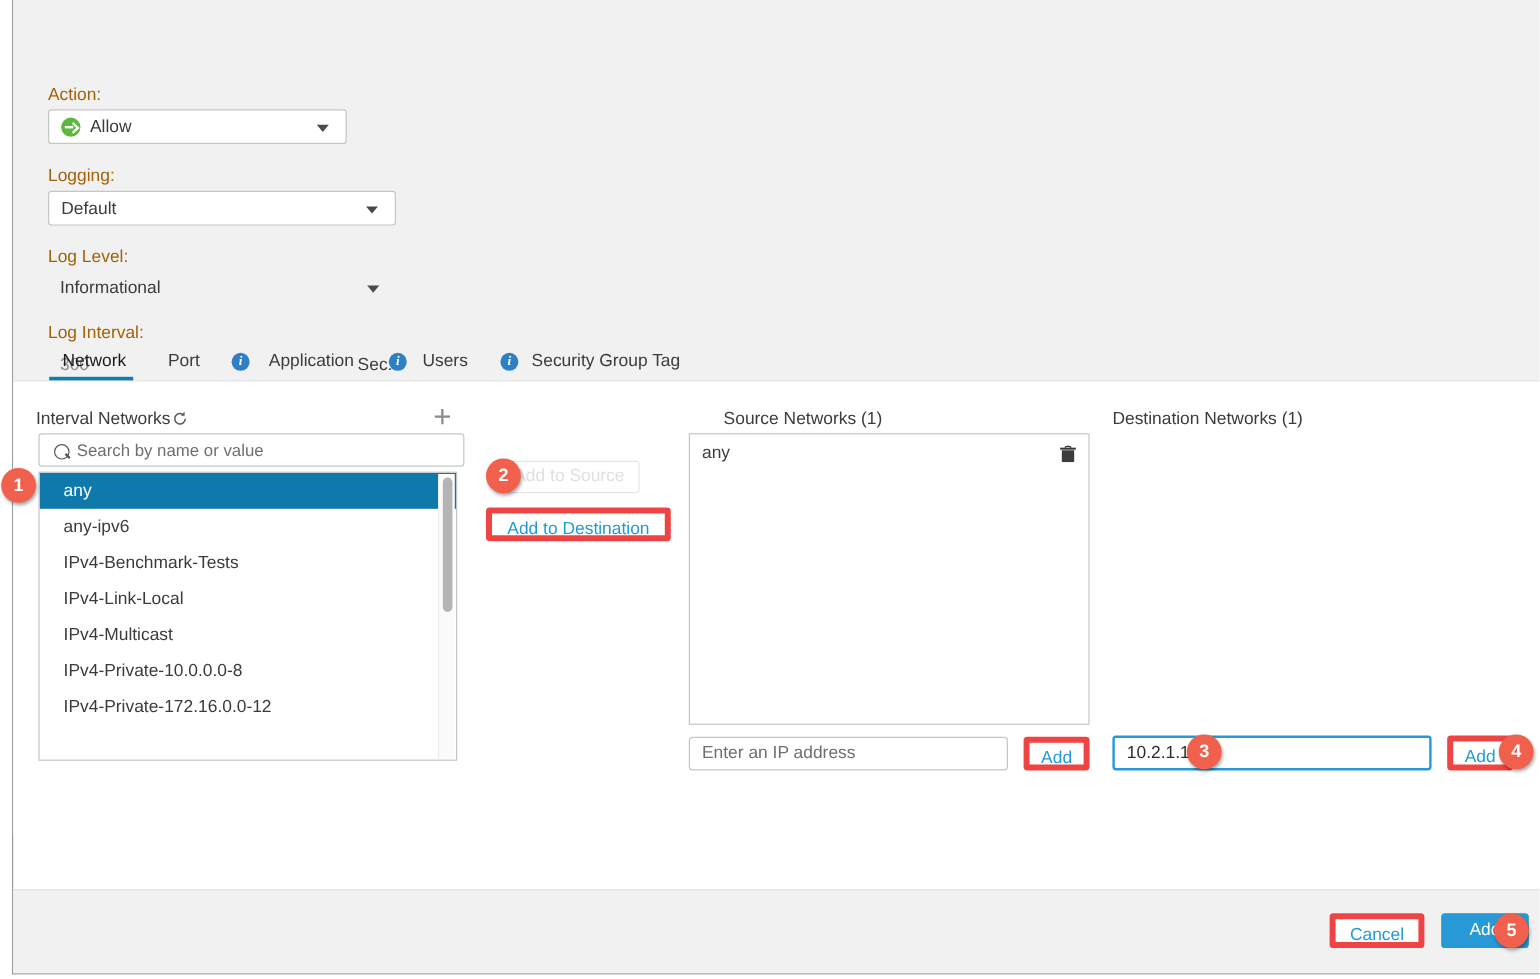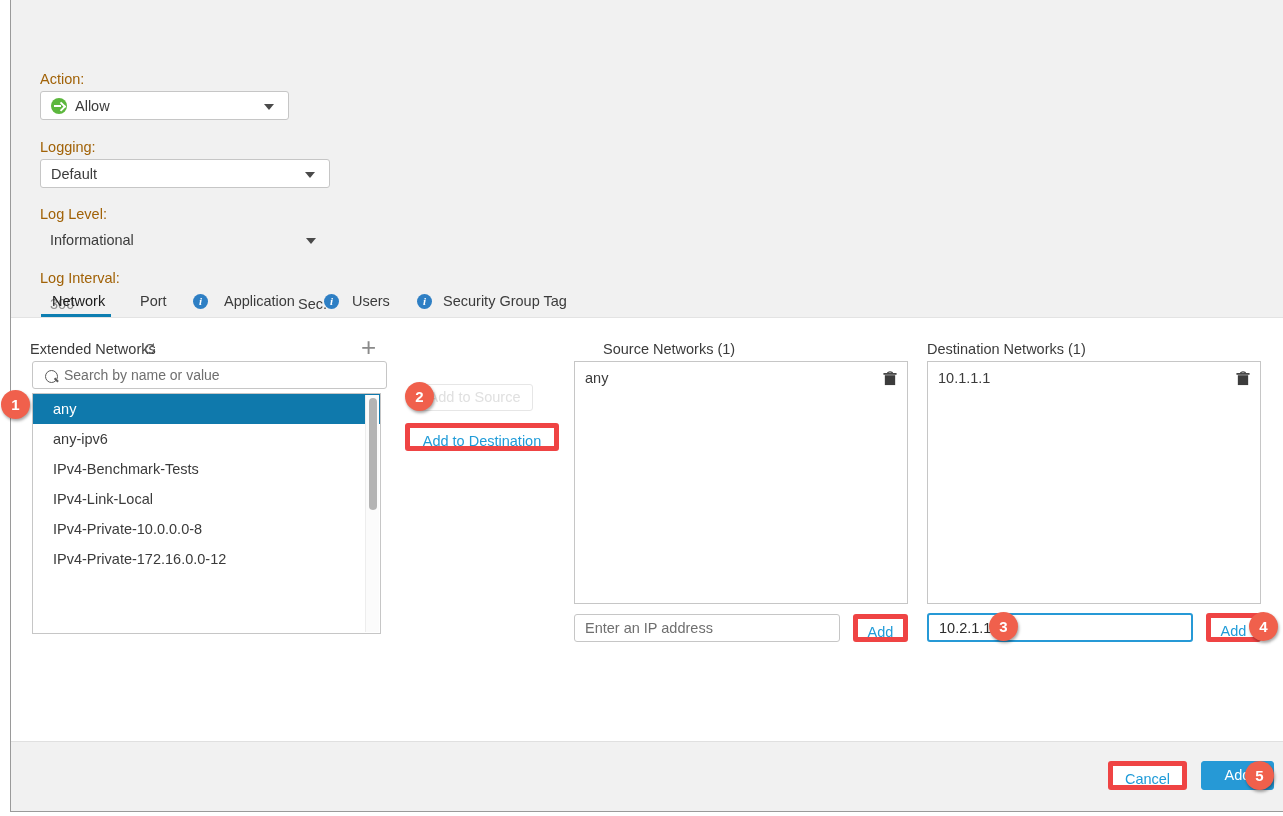--- a/index.html
+++ b/index.html
@@ -424,37 +424,38 @@
       <div class="info-icon" style="left:313px;">i</div>
       <div class="tab" style="left:341px;margin-top:12px;">Users</div>
 
       <div class="info-icon" style="left:406px;">i</div>
       <div class="tab" style="left:432px;">Security Group Tag</div>
     </div>
   </div>
 
   <div class="panel">
 
-    <div class="col-title" style="left:19px; top:23px;">Extended Networks</div>
+    <div class="col-title" style="left:19px; top:23px;">Interval Networks</div>
     <svg class="refresh-icon" style="left:132px; top:24px;" viewBox="0 0 16 16">
       <path d="M13 8a5 5 0 1 1-1.6-3.7" fill="none" stroke="#5a5a5a" stroke-width="1.5"></path>
       <path d="M12.4 1.2 L12.4 5.0 L8.6 5.0 Z" fill="#5a5a5a"></path>
     </svg>
     <div class="plus-icon" style="left:350px; top:16px;">+</div>
 
     <div class="search-box" style="left:21px; top:43px; width:355px; height:28px;">
       <div class="search-glyph" style="left:12px; top:8px;"></div>
       <div class="search-ph" style="left:31px; top:5px;">Search by name or value</div>
     </div>
 
     <div class="list-box" style="left:21px; top:75px; width:349px; height:241px;">
       <div class="list-item selected">any</div>
       <div class="list-item">any-ipv6</div>
       <div class="list-item">IPv4-Benchmark-Tests</div>
       <div class="list-item">IPv4-Link-Local</div>
+      <div class="list-item">IPv4-Multicast</div>
       <div class="list-item">IPv4-Private-10.0.0.0-8</div>
       <div class="list-item">IPv4-Private-172.16.0.0-12</div>
       <div class="scroll-track">
         <div class="scroll-thumb"></div>
       </div>
     </div>
 
     <div class="btn btn-disabled" style="left:405px; top:66px; width:117px; height:27px; line-height:25px;">Add to Source</div>
     <div class="btn btn-outline" style="left:394px; top:105px; width:154px; height:28px; line-height:26px;">Add to Destination</div>
 
@@ -466,28 +467,20 @@
         <rect x="0" y="2.2" width="14" height="1.8" fill="#3c3c3c"></rect>
         <path d="M4.5 2.2 C4.5 0.6 9.5 0.6 9.5 2.2" fill="none" stroke="#3c3c3c" stroke-width="1.3"></path>
       </svg>
     </div>
     <div class="ip-input" style="left:563px; top:296px; width:266px; height:28px;">
       <div class="ip-ph" style="left:10px; top:5px;">Enter an IP address</div>
     </div>
     <div class="btn btn-outline" style="left:842px; top:296px; width:55px; height:28px; line-height:26px;">Add</div>
 
     <div class="col-title" style="left:916px; top:23px;">Destination Networks (1)</div>
-    <div class="big-box" style="left:916px; top:43px; width:334px; height:243px;">
-      <div class="big-box-item">10.1.1.1</div>
-      <svg class="trash-icon" viewBox="0 0 14 16">
-        <rect x="1.5" y="4.5" width="11" height="10.5" fill="#3c3c3c"></rect>
-        <rect x="0" y="2.2" width="14" height="1.8" fill="#3c3c3c"></rect>
-        <path d="M4.5 2.2 C4.5 0.6 9.5 0.6 9.5 2.2" fill="none" stroke="#3c3c3c" stroke-width="1.3"></path>
-      </svg>
-    </div>
     <div class="ip-input focused" style="left:916px; top:295px; width:266px; height:29px;">
       <div class="ip-val" style="left:10px; top:5px;">10.2.1.1</div>
       <div class="caret-bar" style="left:71px; top:6px; height:17px;"></div>
     </div>
     <div class="btn btn-outline" style="left:1195px; top:295px; width:55px; height:29px; line-height:27px;">Add</div>
 
     <div class="badge" style="left:-10px; top:72px;">1</div>
     <div class="badge" style="left:394px; top:64px;">2</div>
     <div class="badge" style="left:978px; top:294px;">3</div>
     <div class="badge" style="left:1238px; top:294px;">4</div>

